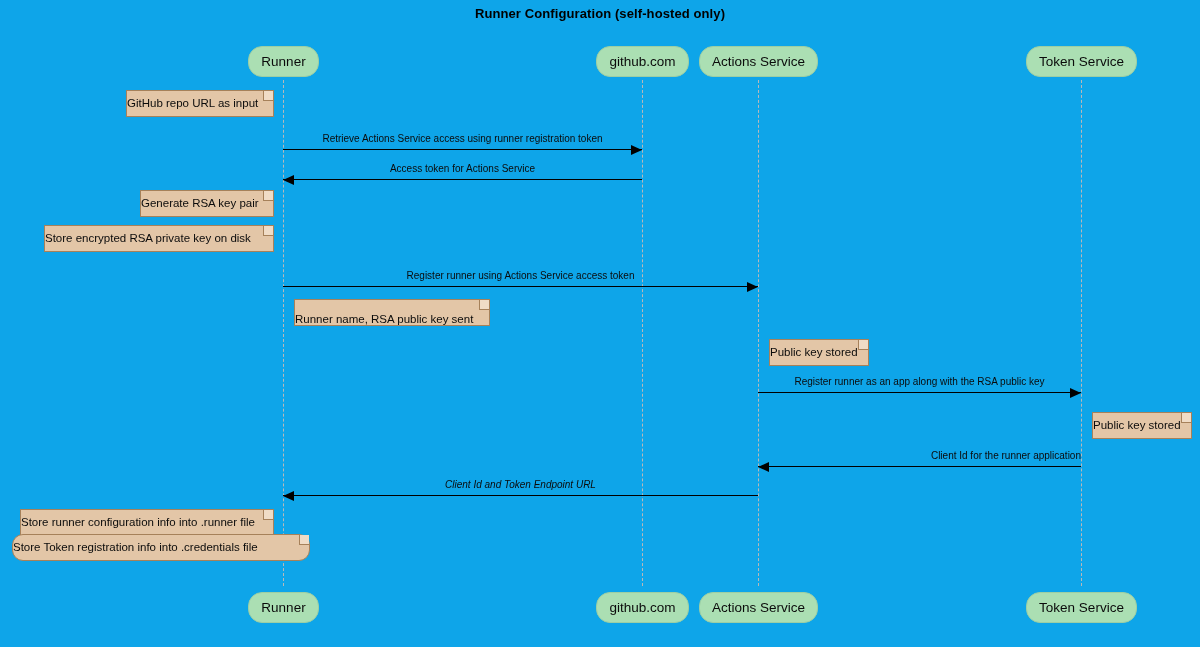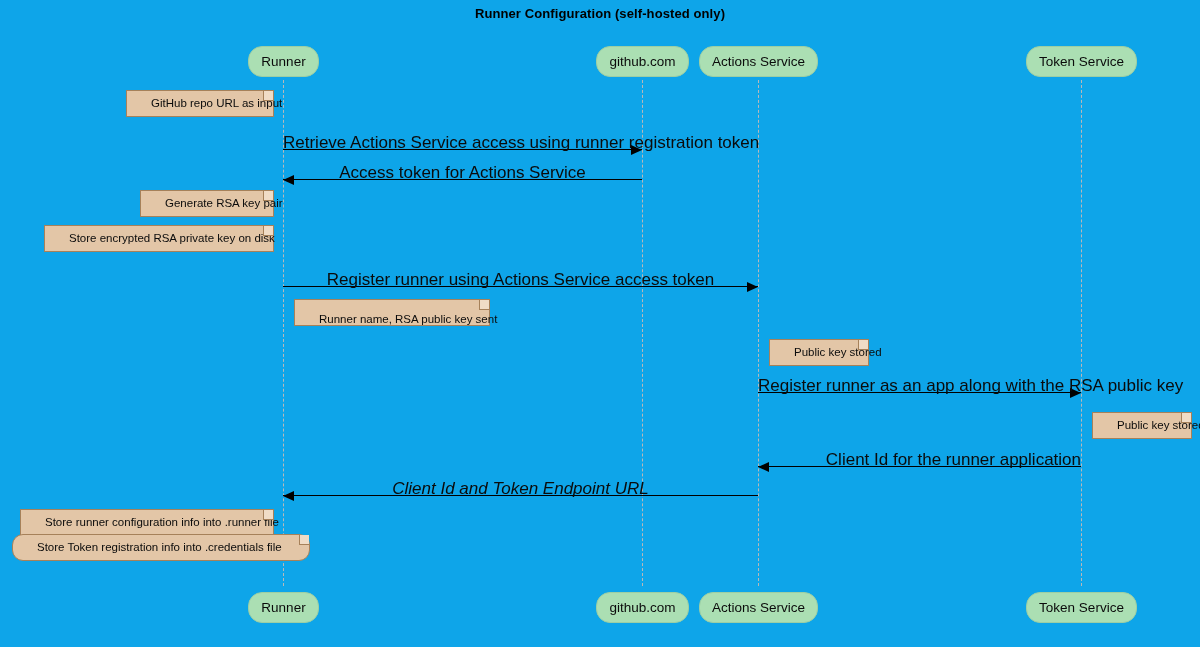--- a/index.html
+++ b/index.html
@@ -65,21 +65,21 @@
     position: absolute;
     background: #e3c6a7;
     border: 1px solid #a6815a;
     box-sizing: border-box;
     font-size: 11.5px;
     color: #0b0b0b;
     line-height: 1;
     display: flex;
     align-items: center;
     white-space: nowrap;
-    padding: 0 24px;
+    padding: 0 0;
     height: 27px;
   }
   .note .fold {
     position: absolute;
     top: 0;
     right: 0;
     width: 9px;
     height: 9px;
     background: #f0dcc6;
     border-left: 1px solid #a6815a;
@@ -87,21 +87,21 @@
   }
 
   
   .msg-line {
     position: absolute;
     height: 0;
     border-top: 1.1px solid #000000;
   }
   .msg-label {
     position: absolute;
-    font-size: 17px;
+    font-size: 10px;
     color: #0b0b0b;
     white-space: nowrap;
     line-height: 1;
   }
   .arrowhead {
     position: absolute;
     width: 0;
     height: 0;
     border-top: 5px solid transparent;
     border-bottom: 5px solid transparent;

